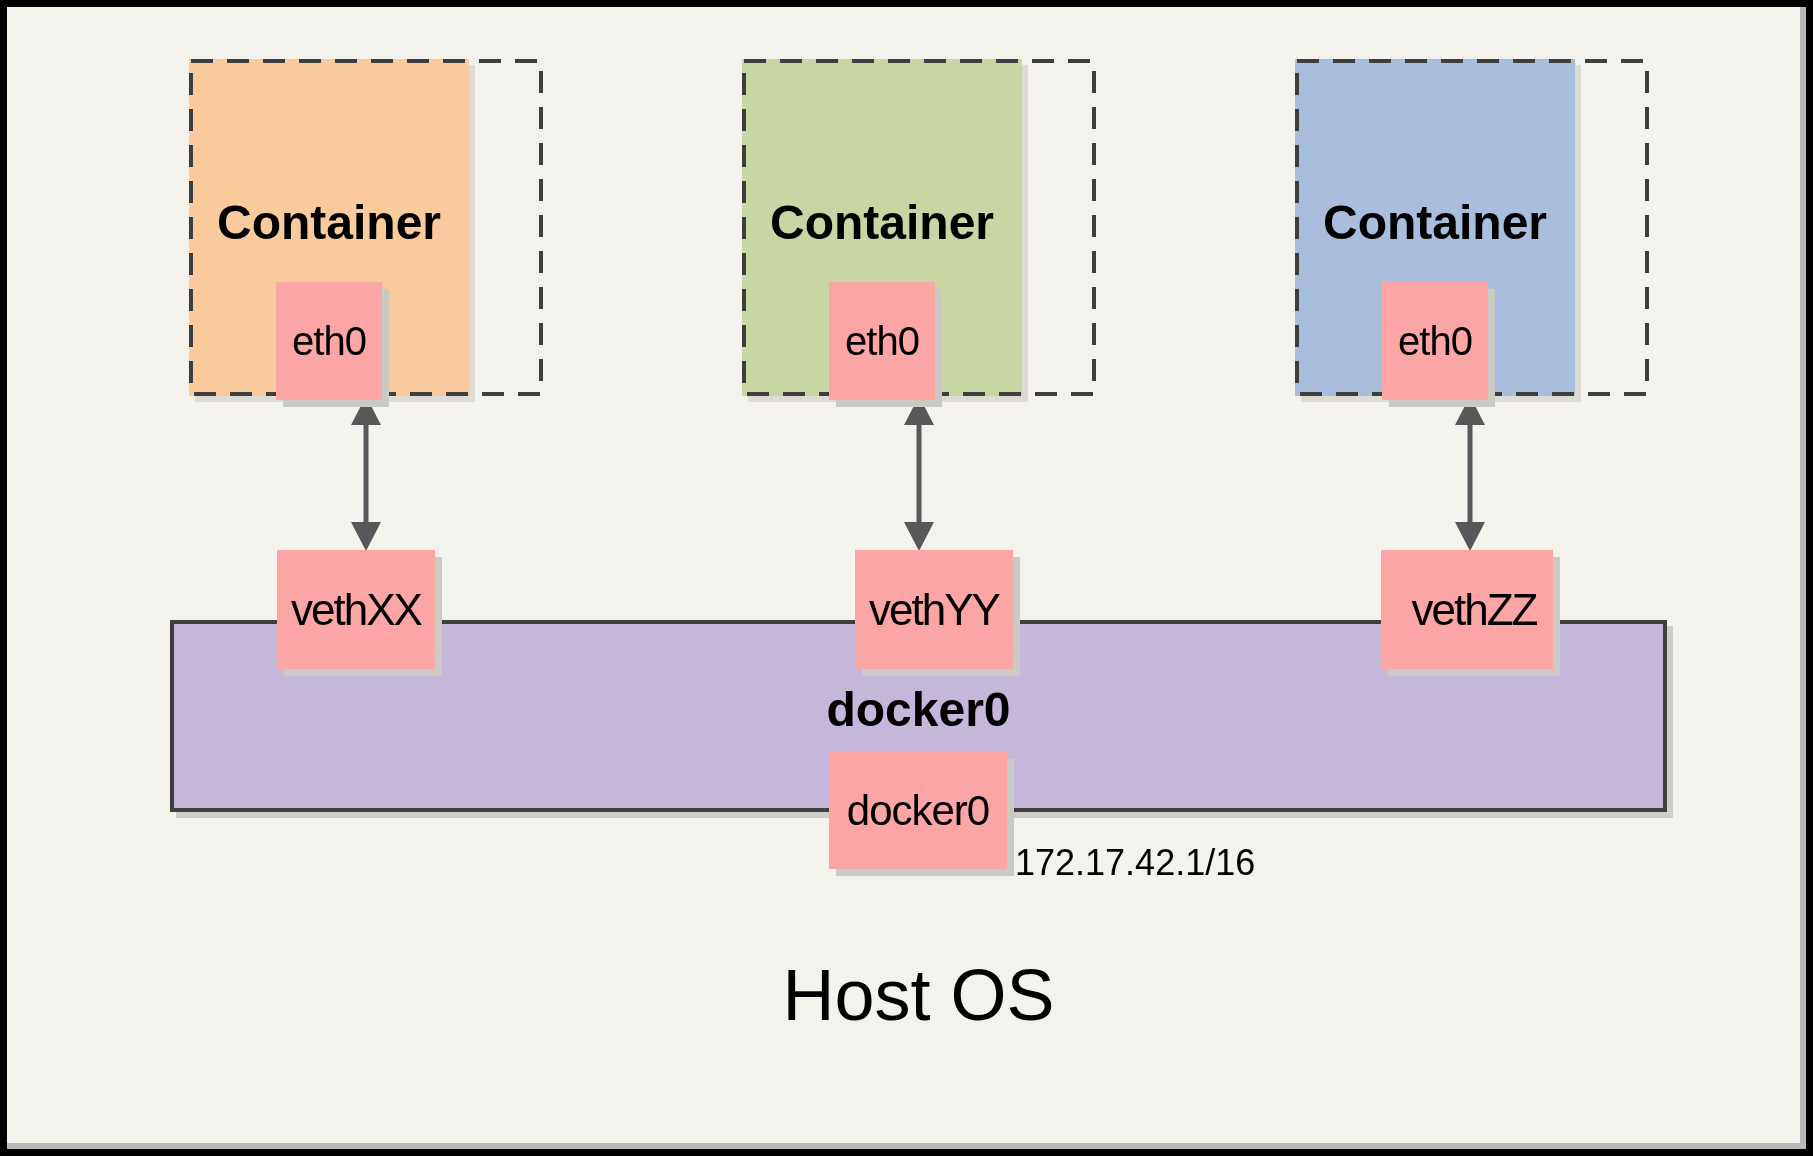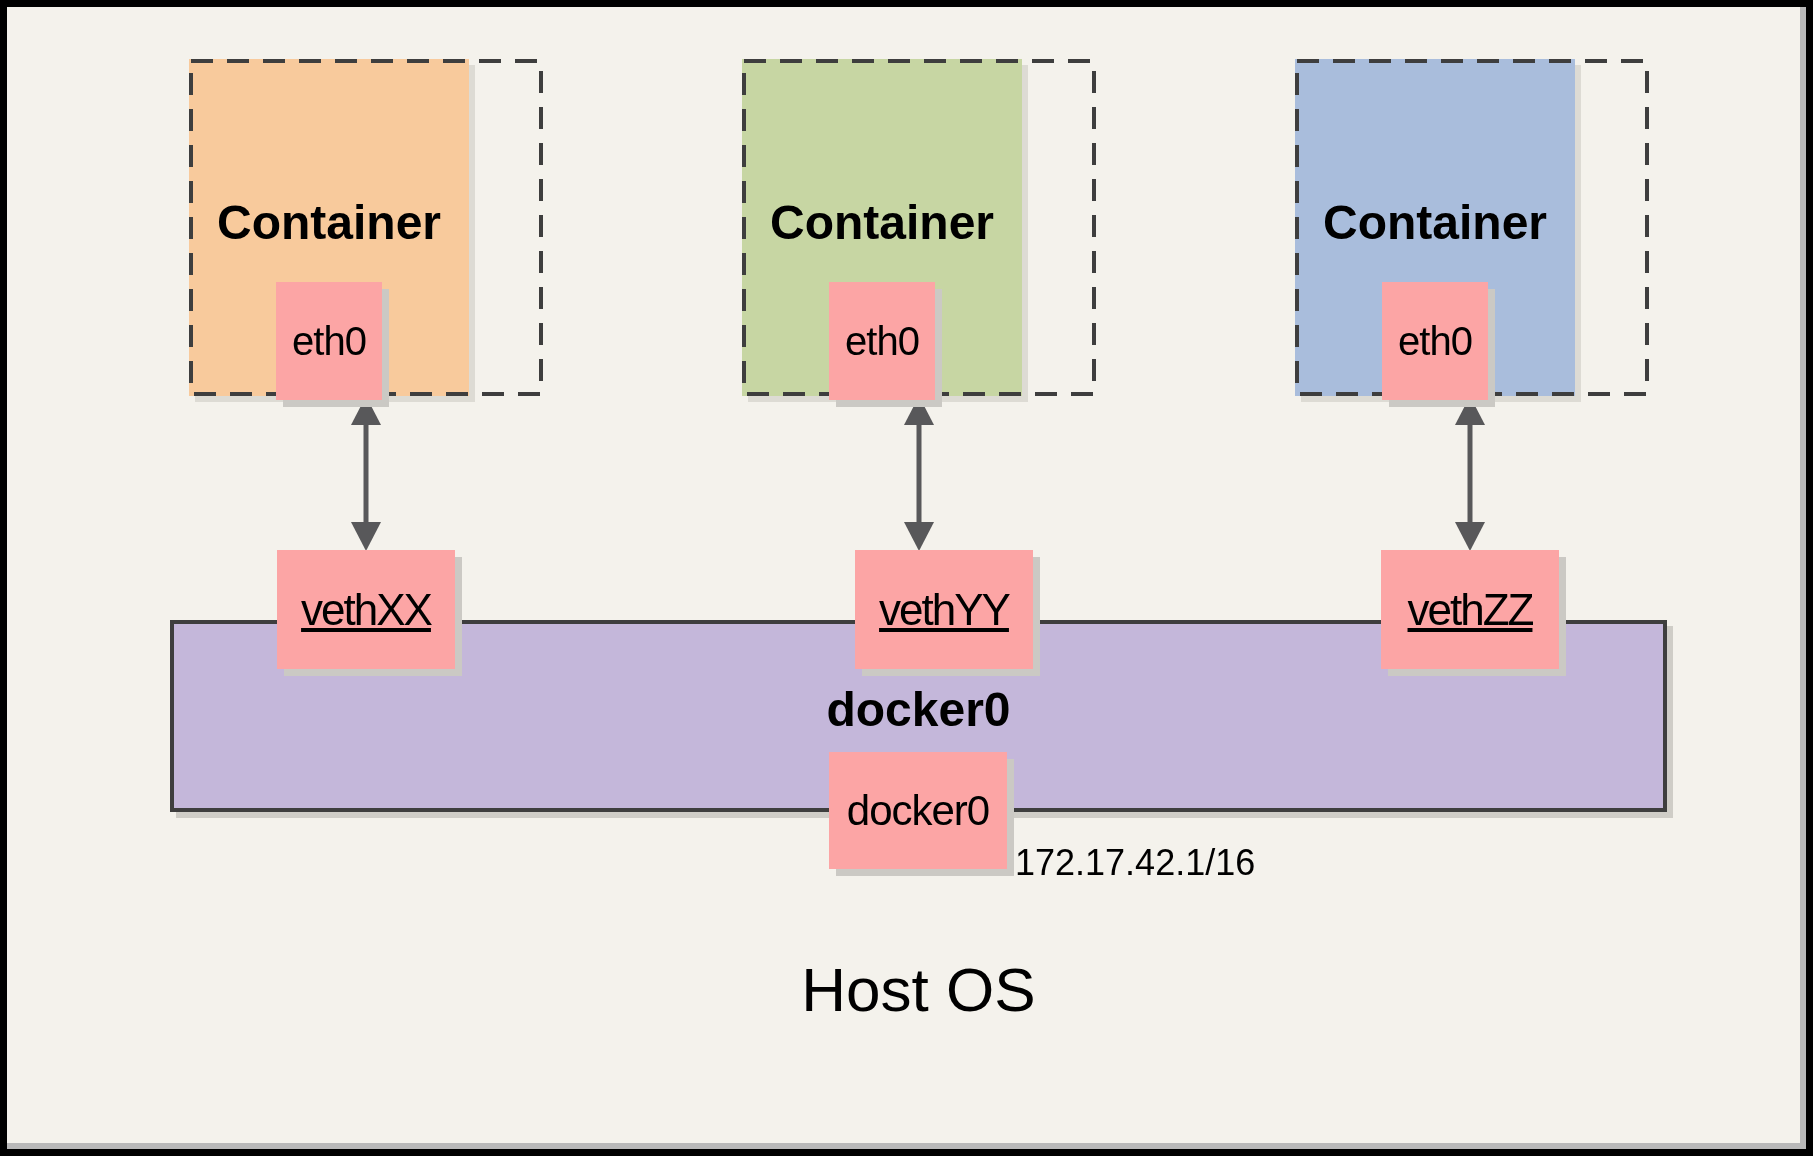--- a/index.html
+++ b/index.html
@@ -37,26 +37,26 @@
     display:flex;align-items:center;justify-content:center;
     color:#000;
     z-index:5;
   }
   .note.eth{
     left:50%;bottom:-4px;margin-left:-53px;
     width:106px;height:118px;
     font-size:40px;letter-spacing:-1px;
   }
   .note.veth{
-    top:543px;width:178px;height:119px;
-    font-size:44px;letter-spacing:-2px;text-decoration:underline;
+    top:543px;width:158px;height:119px;
+    font-size:44px;letter-spacing:-2px;
   }
   .note.v0{left:270px;}
   .note.v1{left:848px;}
-  .note.v2{left:1374px;}
+  .note.v2{left:1374px;padding-left:14px;}
   .note.docker-if{
     left:822px;top:745px;width:178px;height:117px;
     font-size:42px;letter-spacing:-1px;
   }
   
   .arrow{position:absolute;top:389px;z-index:4;}
   .arrow.a0{left:339px;}
   .arrow.a1{left:892px;}
   .arrow.a2{left:1443px;}
   
@@ -78,21 +78,21 @@
   }
   
   .ip-label{
     position:absolute;left:1008px;top:834px;
     font-size:36px;color:#000;line-height:1.2;
     z-index:6;
   }
   .host-label{
     position:absolute;top:952px;left:16px;right:0;
     text-align:center;
-    font-size:62px;color:#000;line-height:1;padding-left:8px;
+    font-size:72px;color:#000;line-height:1;padding-left:8px;
   }
 </style>
 </head>
 <body>
 
 <div class="page">
 
   <div class="container-box c0">
     <svg class="dash-rect" width="354" height="337">
       <rect x="2" y="2" width="350" height="333" fill="none" stroke="#3E3E3E" stroke-width="4" stroke-dasharray="22 14"></rect>

